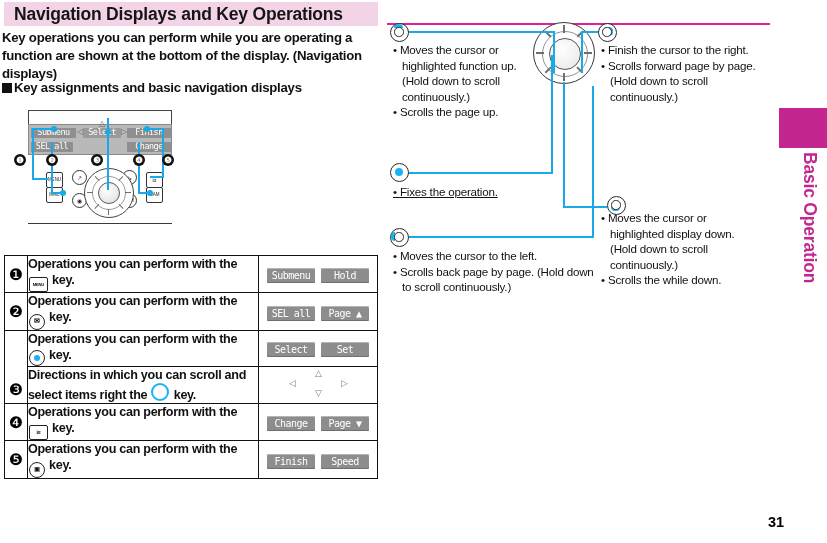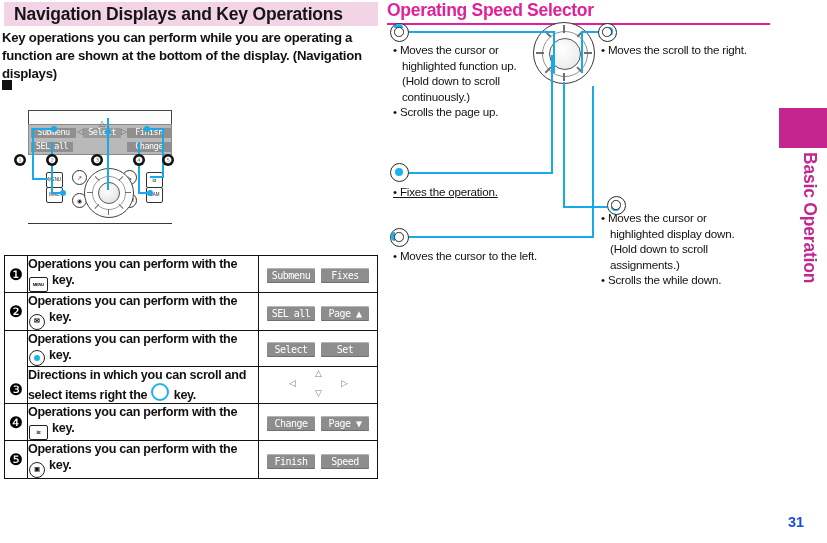--- a/index.html
+++ b/index.html
@@ -191,38 +191,39 @@
   .rtick{position:absolute;background:#6e6e6e;}
 
   
   .tab{position:absolute;left:779px;top:108px;width:48px;height:40px;background:#c4268f;}
   .tab-txt{
     position:absolute;left:786px;top:152px;width:34px;height:220px;
     color:#c4268f;font-size:17.5px;font-weight:bold;letter-spacing:-0.2px;
     writing-mode:vertical-rl;text-orientation:mixed;white-space:nowrap;
   }
   .pgnum{
-    position:absolute;left:788px;top:514px;font-size:14.5px;font-weight:bold;color:#1d4ed8;
+    position:absolute;left:768px;top:514px;font-size:14.5px;font-weight:bold;color:#000000;
   }
 </style>
 </head>
 <body>
 
 <div class="page">
 
   <div class="left-col">
 
     <div class="sec-header">
       <div class="t">Navigation Displays and Key Operations</div>
     </div>
 
     <div class="lead">Key operations you can perform while you are operating a function are shown at the bottom of the display. (Navigation displays)</div>
 
     <div class="subhead">
       <span class="sq"></span>
+      <span>Key assignments and basic navigation displays</span>
     </div>
 
     <div class="fig">
 
       <div class="screen"></div>
       <div class="body-box"></div>
       <div class="body-line"></div>
 
       <div class="softbar">
         <div class="sbtn sb-submenu">Submenu</div>
@@ -301,21 +302,21 @@
           <tr>
         <td class="c-num">❶</td>
         <td class="c-txt">
           <span>Operations you can perform with the</span>
           <span class="ikey">
                 <span style="font-size:4.2px">MENU</span>
               </span>
           <span>key.</span>
         </td>
         <td class="c-btn">
-          <span class="gbtn">Submenu</span><span class="gbtn">Fixes</span>
+          <span class="gbtn">Submenu</span><span class="gbtn">Hold</span>
         </td>
       </tr>
       <tr>
         <td class="c-num">❷</td>
         <td class="c-txt">
           <span>Operations you can perform with the</span>
           <span class="ikey rnd">
                 <span style="font-size:7px">✉</span>
               </span>
           <span>key.</span>
@@ -377,21 +378,20 @@
         <td class="c-btn">
           <span class="gbtn">Finish</span><span class="gbtn">Speed</span>
         </td>
       </tr>
     </tbody>
       </table>
   </div>
 
   <div class="right-col">
 
-    <div class="r-title">Operating Speed Selector</div>
     <div class="r-rule"></div>
 
     <div class="rdpad">
       <div class="o"></div>
       <div class="m"></div>
       <div class="i"></div>
       <div class="rtick" style="left:30px;top:3px;width:1.6px;height:8px;"></div>
       <div class="rtick" style="left:30px;top:51px;width:1.6px;height:8px;"></div>
       <div class="rtick" style="left:3px;top:30px;width:8px;height:1.6px;"></div>
       <div class="rtick" style="left:51px;top:30px;width:8px;height:1.6px;"></div>
@@ -423,44 +423,46 @@
     <div class="bl" style="left:8px;top:42px;width:150px;">
       <p>Moves the cursor or highlighted function up. (Hold down to scroll continuously.)</p>
       <p>Scrolls the page up.</p>
     </div>
 
     <div class="nav-icon" style="left:213px;top:23px;">
       <div class="hl hl-rt"></div>
         <div class="inner"></div>
     </div>
     <div class="bl" style="left:216px;top:42px;width:160px;">
-      <p>Moves the scroll to the right.</p>
+      <p>Finish the cursor to the right.</p>
+      <p>Scrolls forward page by page. (Hold down to scroll continuously.)</p>
     </div>
 
     <div class="nav-icon" style="left:5px;top:163px;">
       <div class="hl hl-ctr"></div>
     </div>
     <div class="bl" style="left:8px;top:184px;width:170px;text-decoration:underline;">
       <p>Fixes the operation.</p>
     </div>
 
     <div class="nav-icon" style="left:5px;top:228px;">
       <div class="hl hl-lf"></div>
         <div class="inner"></div>
     </div>
     <div class="bl" style="left:8px;top:248px;width:205px;">
       <p>Moves the cursor to the left.</p>
+      <p>Scrolls back page by page. (Hold down to scroll continuously.)</p>
     </div>
 
     <div class="nav-icon" style="left:222px;top:196px;">
       <div class="hl hl-dn"></div>
         <div class="inner"></div>
     </div>
     <div class="bl" style="left:216px;top:210px;width:160px;">
-      <p>Moves the cursor or highlighted display down. (Hold down to scroll assignments.)</p>
+      <p>Moves the cursor or highlighted display down. (Hold down to scroll continuously.)</p>
       <p>Scrolls the while down.</p>
     </div>
   </div>
 
   <div class="tab"></div>
   <div class="tab-txt">Basic Operation</div>
   <div class="pgnum">31</div>
 
 </div>
 

